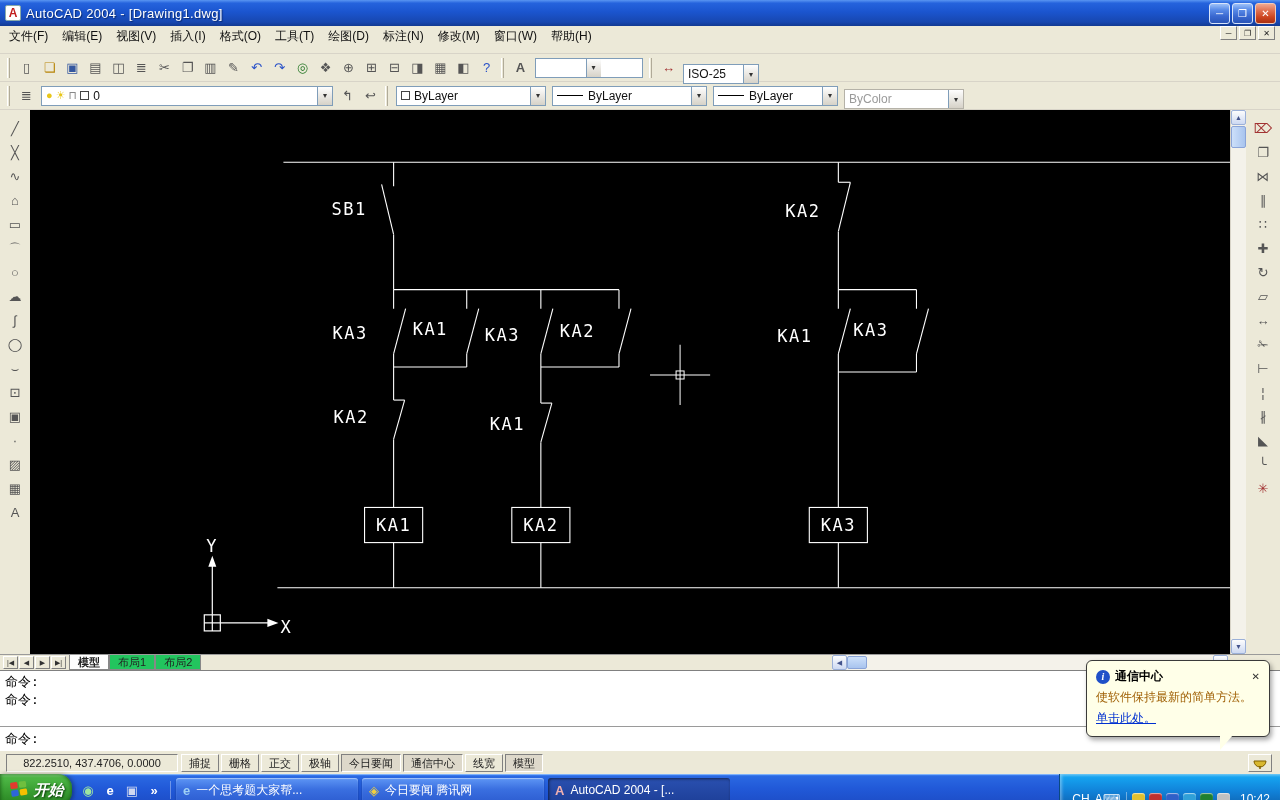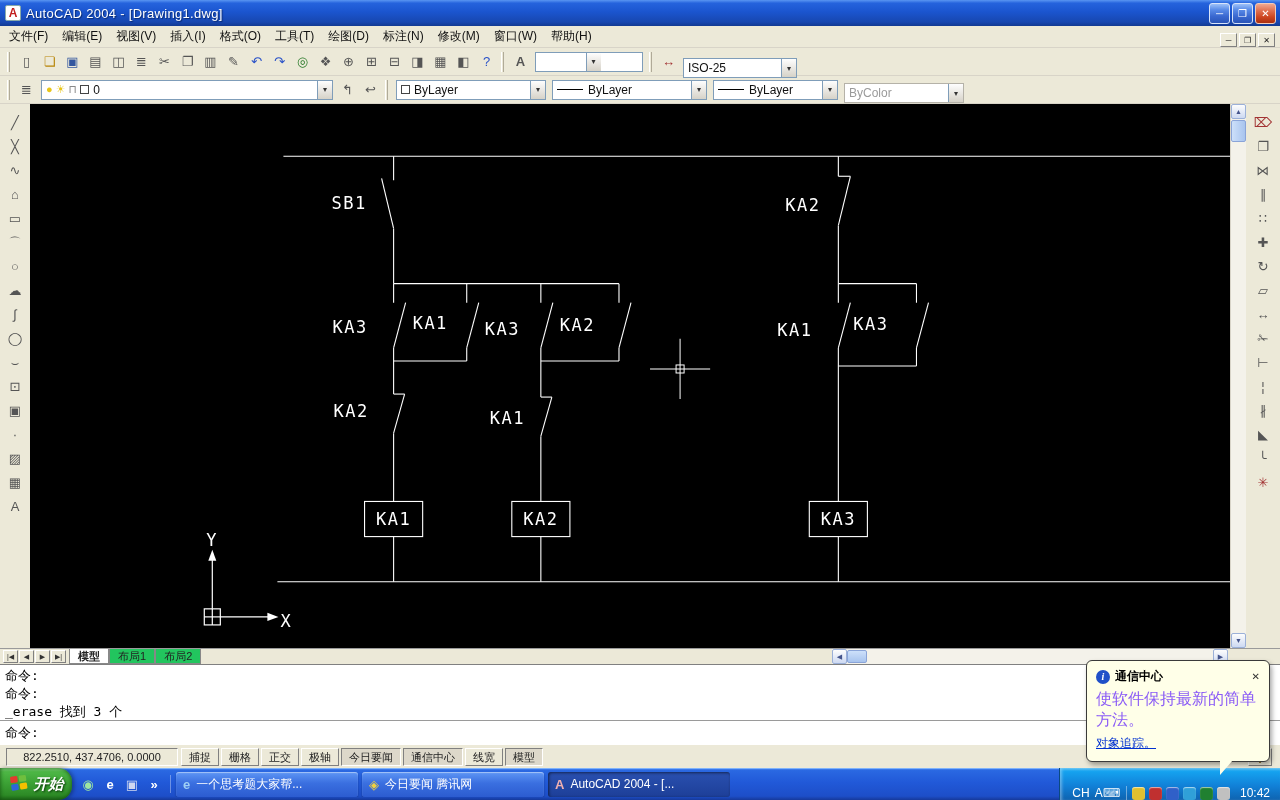--- a/index.html
+++ b/index.html
@@ -13,42 +13,42 @@
   .app-icon { width:16px; height:16px; background:#fff; color:#c21f1f; font-weight:bold; font-size:12px;
     display:flex; align-items:center; justify-content:center; border-radius:2px; border:1px solid #8aa; }
   .title-text { font-size:13px; font-weight:normal; text-shadow:1px 1px 1px #0a2a70; letter-spacing:.3px; }
   .win-btns { margin-left:auto; display:flex; gap:2px; }
   .wbtn { width:21px; height:21px; display:flex; align-items:center; justify-content:center; color:#fff; font-size:10px;
     border:1px solid #d8e4fa; border-radius:3px;
     background:linear-gradient(180deg,#9cc0f8 0%,#5a8ce8 30%,#3a68d0 65%,#2a55b8 100%); }
   .wbtn.close { background:linear-gradient(180deg,#f0a890 0%,#e07050 35%,#cc4520 70%,#aa3010 100%); border-color:#f2cab8; }
 
   
-  .menubar { height:22px; display:flex; align-items:flex-end; background:#ece9d8; border-bottom:1px solid #d8d4c8; padding-left:2px; }
+  .menubar { height:28px; display:flex; align-items:flex-start; background:#ece9d8; border-bottom:1px solid #d8d4c8; padding-left:2px; }
   .menu-items { display:flex; }
   .menu-item { padding:2px 7px; color:#111; }
   .mdi-btns { margin-left:auto; display:flex; gap:2px; padding-right:5px; }
   .mdi-btn { width:17px; height:14px; font-size:8px; display:flex; align-items:center; justify-content:center;
     background:#ece9d8; border:1px solid; border-color:#fff #808080 #808080 #fff; color:#222; }
 
   
   .toolbar { height:28px; display:flex; align-items:center; background:#ece9d8; border-bottom:1px solid #d8d4c8; padding-left:4px; }
   .grip { width:3px; height:20px; border-left:1px solid #fff; border-right:1px solid #b0aa98; margin:0 5px 0 3px; }
   .tb-group { display:flex; align-items:center; }
   .tb-btn { width:23px; height:23px; display:inline-flex; align-items:center; justify-content:center;
     border:1px solid transparent; border-radius:2px; }
   .tb-glyph { font-size:13px; line-height:1; color:#555; }
   .tb-glyph.bold { font-weight:bold; }
   .combo { display:inline-flex; align-items:center; height:20px; background:#fff; border:1px solid #7f9db9;
     margin:0 3px; padding-left:4px; font-size:12px; color:#111; }
   .combo-text { flex:1; white-space:nowrap; overflow:hidden; }
   .combo-arrow { width:15px; height:18px; margin-left:4px; display:flex; align-items:center; justify-content:center;
     background:linear-gradient(180deg,#fefefe,#d6d2c8); border-left:1px solid #7f9db9; font-size:8px; color:#333; }
   .combo.disabled { color:#9a9a9a; border-color:#b5b2a8;margin-top:7px; }
-  .w-style { width:108px;flex-direction:column; } .w-dim { width:114px;margin-top:13px; }
+  .w-style { width:108px;flex-direction:column; } .w-dim { width:76px;margin-top:13px; }
   .w-layer { width:292px; } .w-color { width:150px; } .w-ltype { width:155px; } .w-lweight { width:125px; } .w-pstyle { width:120px; }
   .layer-ic { font-size:11px; margin-right:3px; line-height:1; }
   .swatch { display:inline-block; width:9px; height:9px; background:#fff; border:1px solid #444; margin-right:4px; }
   .line-sample { display:inline-block; width:26px; border-top:1px solid #000; margin-right:5px; }
 
   
   .main-row { height:544px; display:flex; background:#ece9d8; }
   .side-toolbar { display:flex; flex-direction:column; align-items:center; gap:1px; padding-top:7px; background:#ece9d8; }
   .side-toolbar.left { width:30px; }
   .side-toolbar.right { width:34px; }
@@ -95,21 +95,21 @@
     border:1px solid; border-color:#fff #808080 #808080 #fff; }
 
   
   .balloon { position:absolute; left:1086px; top:660px; width:184px; background:#ffffe8; border:1px solid #3a3a3a;
     border-radius:6px; padding:7px 9px 9px; box-shadow:2px 3px 5px rgba(0,0,0,.35); z-index:50; }
   .balloon-header { display:flex; align-items:center; gap:5px; margin-bottom:4px; }
   .balloon-info-icon { width:14px; height:14px; border-radius:50%; background:#2050c8; color:#fff; font-size:10px; font-weight:bold;
     font-style:italic; font-family:"Liberation Serif",serif; display:flex; align-items:center; justify-content:center; }
   .balloon-title { font-weight:bold; flex:1; font-size:12px; color:#000; }
   .balloon-close { font-size:10px; color:#333; }
-  .balloon-body { font-size:16px; color:#8b5cf6; margin-bottom:4px; }
+  .balloon-body { font-size:12px; color:#a16207; margin-bottom:4px; }
   .balloon-link { color:#0030d0; text-decoration:underline; font-size:12px; }
   .balloon-tail { position:absolute; bottom:-14px; right:36px; width:0; height:0;
     border-top:15px solid #ffffe8; border-right:13px solid transparent; }
 
   
   .taskbar { height:32px; display:flex; align-items:center; position:relative;
     background:linear-gradient(180deg,#4c8df8 0%,#2a68e2 8%,#2159d8 45%,#1d4ec8 88%,#16399b 100%);
     box-shadow:inset 0 1px 0 #7fb2fa; }
   .start-button { height:32px; width:72px; display:flex; align-items:center; justify-content:center; gap:5px;
     border-radius:0 14px 14px 0; color:#fff; font-size:15px; font-weight:bold; font-style:italic; text-shadow:1px 1px 2px #0a3a08;
@@ -567,21 +567,20 @@
       <span class="scroll-btn">▶</span>
     </div>
     <div class="tabs-end"></div>
   </div>
 
   <div class="command-area">
     <div class="cmd-history">
 
     <div class="cmd-line">命令:</div>
         <div class="cmd-line">命令:</div>
-        <div class="cmd-line">_erase 找到 3 个</div>
       </div>
     <div class="cmd-prompt">命令:</div>
   </div>
 
   <div class="statusbar">
     <span class="coords">822.2510, 437.4706, 0.0000</span>
     <div class="toggles">
 
     <span class="toggle-btn" data-pressed="false">捕捉</span>
         <span class="toggle-btn" data-pressed="false">栅格</span>
@@ -601,21 +600,21 @@
     </span>
   </div>
 
   <div class="balloon">
     <div class="balloon-header">
       <span class="balloon-info-icon">i</span>
       <span class="balloon-title">通信中心</span>
       <span class="balloon-close">✕</span>
     </div>
     <div class="balloon-body">使软件保持最新的简单方法。</div>
-    <a class="balloon-link">对象追踪。</a>
+    <a class="balloon-link">单击此处。</a>
     <div class="balloon-tail"></div>
   </div>
 
   <div class="taskbar">
     <div class="start-button">
       <span class="start-logo">
         <svg width="20" height="20" viewBox="0 0 22 22">
           <g transform="rotate(-8 11 11)">
             <rect x="2" y="3" width="8" height="7" rx="1.5" fill="#e23b2e"></rect>
             <rect x="11.5" y="3" width="8" height="7" rx="1.5" fill="#6fbf3e"></rect>

